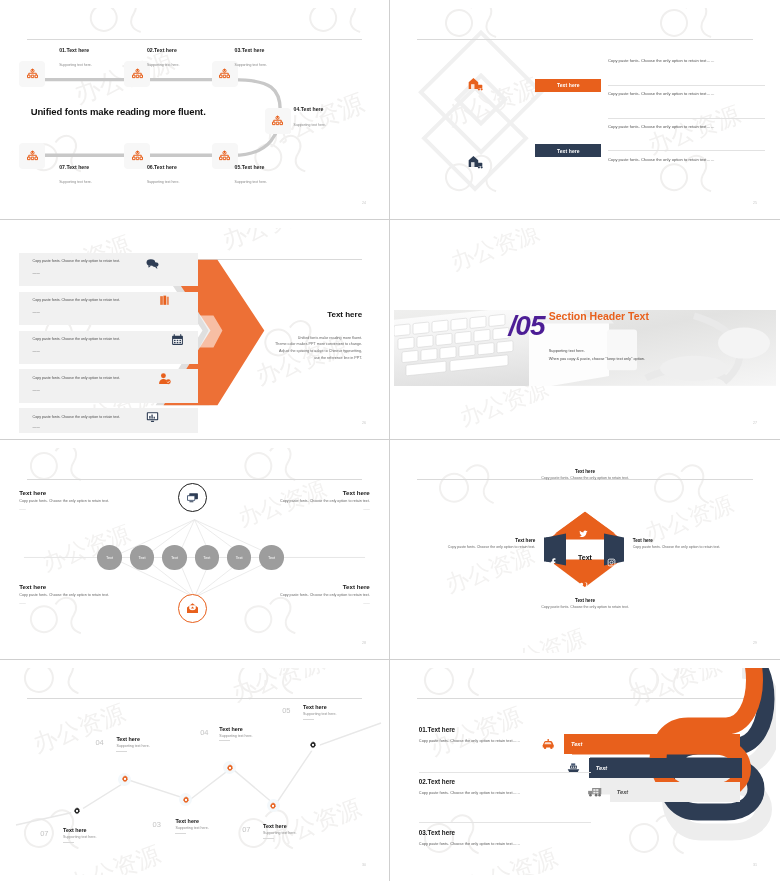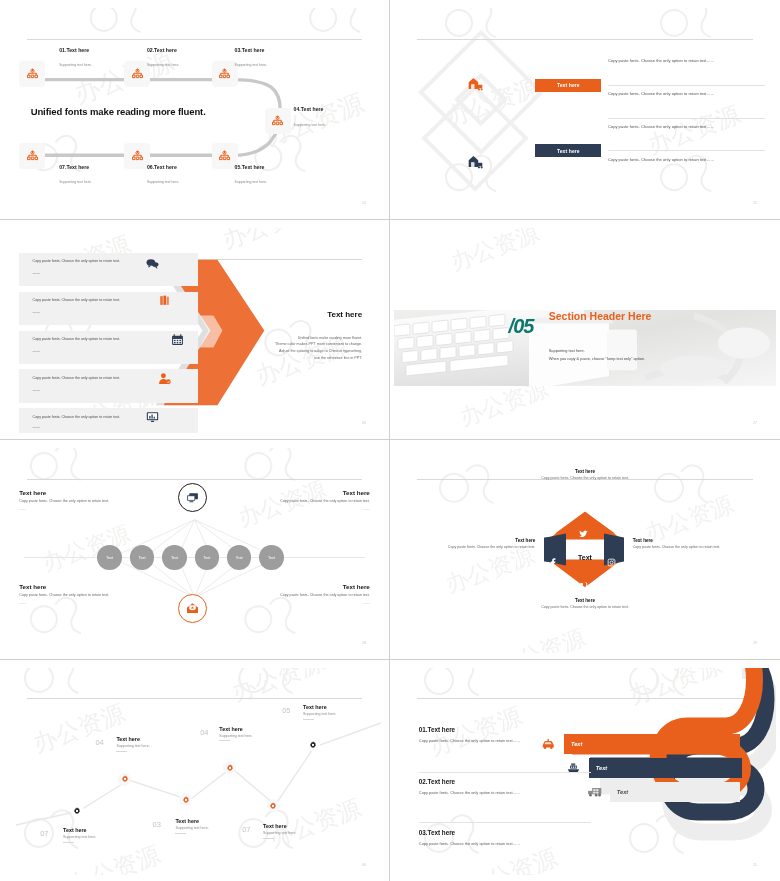--- a/index.html
+++ b/index.html
@@ -48,21 +48,21 @@
   .s3-row { position:absolute; left:4%; width:47%; height:16.5%; background:#f1f1f1; }
   .s3-txt { position:absolute; font-size:3.6px; color:#4d4d4d; }
   .s3-bul { position:absolute; font-size:3.6px; color:#4d4d4d; }
   .s3-ic  { position:absolute; width:16px; height:16px; display:flex; align-items:center; justify-content:center;}
   .s3-head{ position:absolute; right:6%; top:40%; font-size:8px; font-weight:bold; color:#111;}
   .s3-para{ position:absolute; right:6%; top:52%; width:43%; font-size:3.7px; color:#666; line-height:1.85; text-align:right;}
 
   
   .s4-band { position:absolute; left:0; right:0; top:40%; height:37%; overflow:hidden; }
   .s4-num { position:absolute; left:30%; top:48%; transform:translateY(-50%);
-            font-size:20px; font-weight:bold; color:#0f766e; line-height:.85; font-style:italic; letter-spacing:-1px;}
+            font-size:28px; font-weight:bold; color:#4c1d95; line-height:.85; font-style:italic; letter-spacing:-1px;}
   .s4-h  { position:absolute; left:40.5%; top:43%; transform:translateY(-50%); font-size:10.5px; font-weight:bold; color:#e8601c;}
   .s4-p  { position:absolute; left:40.5%; top:58%; font-size:3.9px; color:#4a4a4a; line-height:1.95;}
 
   
   .s5-blk { position:absolute; width:31%; }
   .s5-blk .t { font-size:6.2px; font-weight:bold; color:#161616; }
   .s5-blk .p { font-size:3.7px; color:#6b6b6b; line-height:1.6; margin-top:3px;}
   .s5-blk .d { font-size:3.3px; color:#bbb; margin-top:2px;}
   .s5-circ { position:absolute; width:24.5px; height:24.5px; border-radius:50%; background:#9d9d9d;
              display:flex; align-items:center; justify-content:center; font-size:3.8px; color:#fff;}
@@ -462,21 +462,21 @@
             <path d="M300 6 C345 20 360 48 330 74"></path>
             <path d="M252 70 C280 56 310 58 335 72"></path>
           </g>
           <ellipse cx="350" cy="34" rx="26" ry="16" fill="#f4f4f4"></ellipse>
           <ellipse cx="300" cy="60" rx="34" ry="13" fill="#efefef"></ellipse>
           <rect x="213" y="20" width="30" height="42" rx="3" fill="#f8f8f8"></rect>
         </svg>
       </div>
 
       <div class="s4-num">/05</div>
-      <div class="s4-h">Section Header Here</div>
+      <div class="s4-h">Section Header Text</div>
       <div class="s4-p">
         <div>Supporting text here.</div>
         <div>When you copy &amp; paste, choose "keep text only" option.</div>
       </div>
     </div>
     <div class="pg">27</div>
   </div>
 </div>
 
 <div class="slide">

